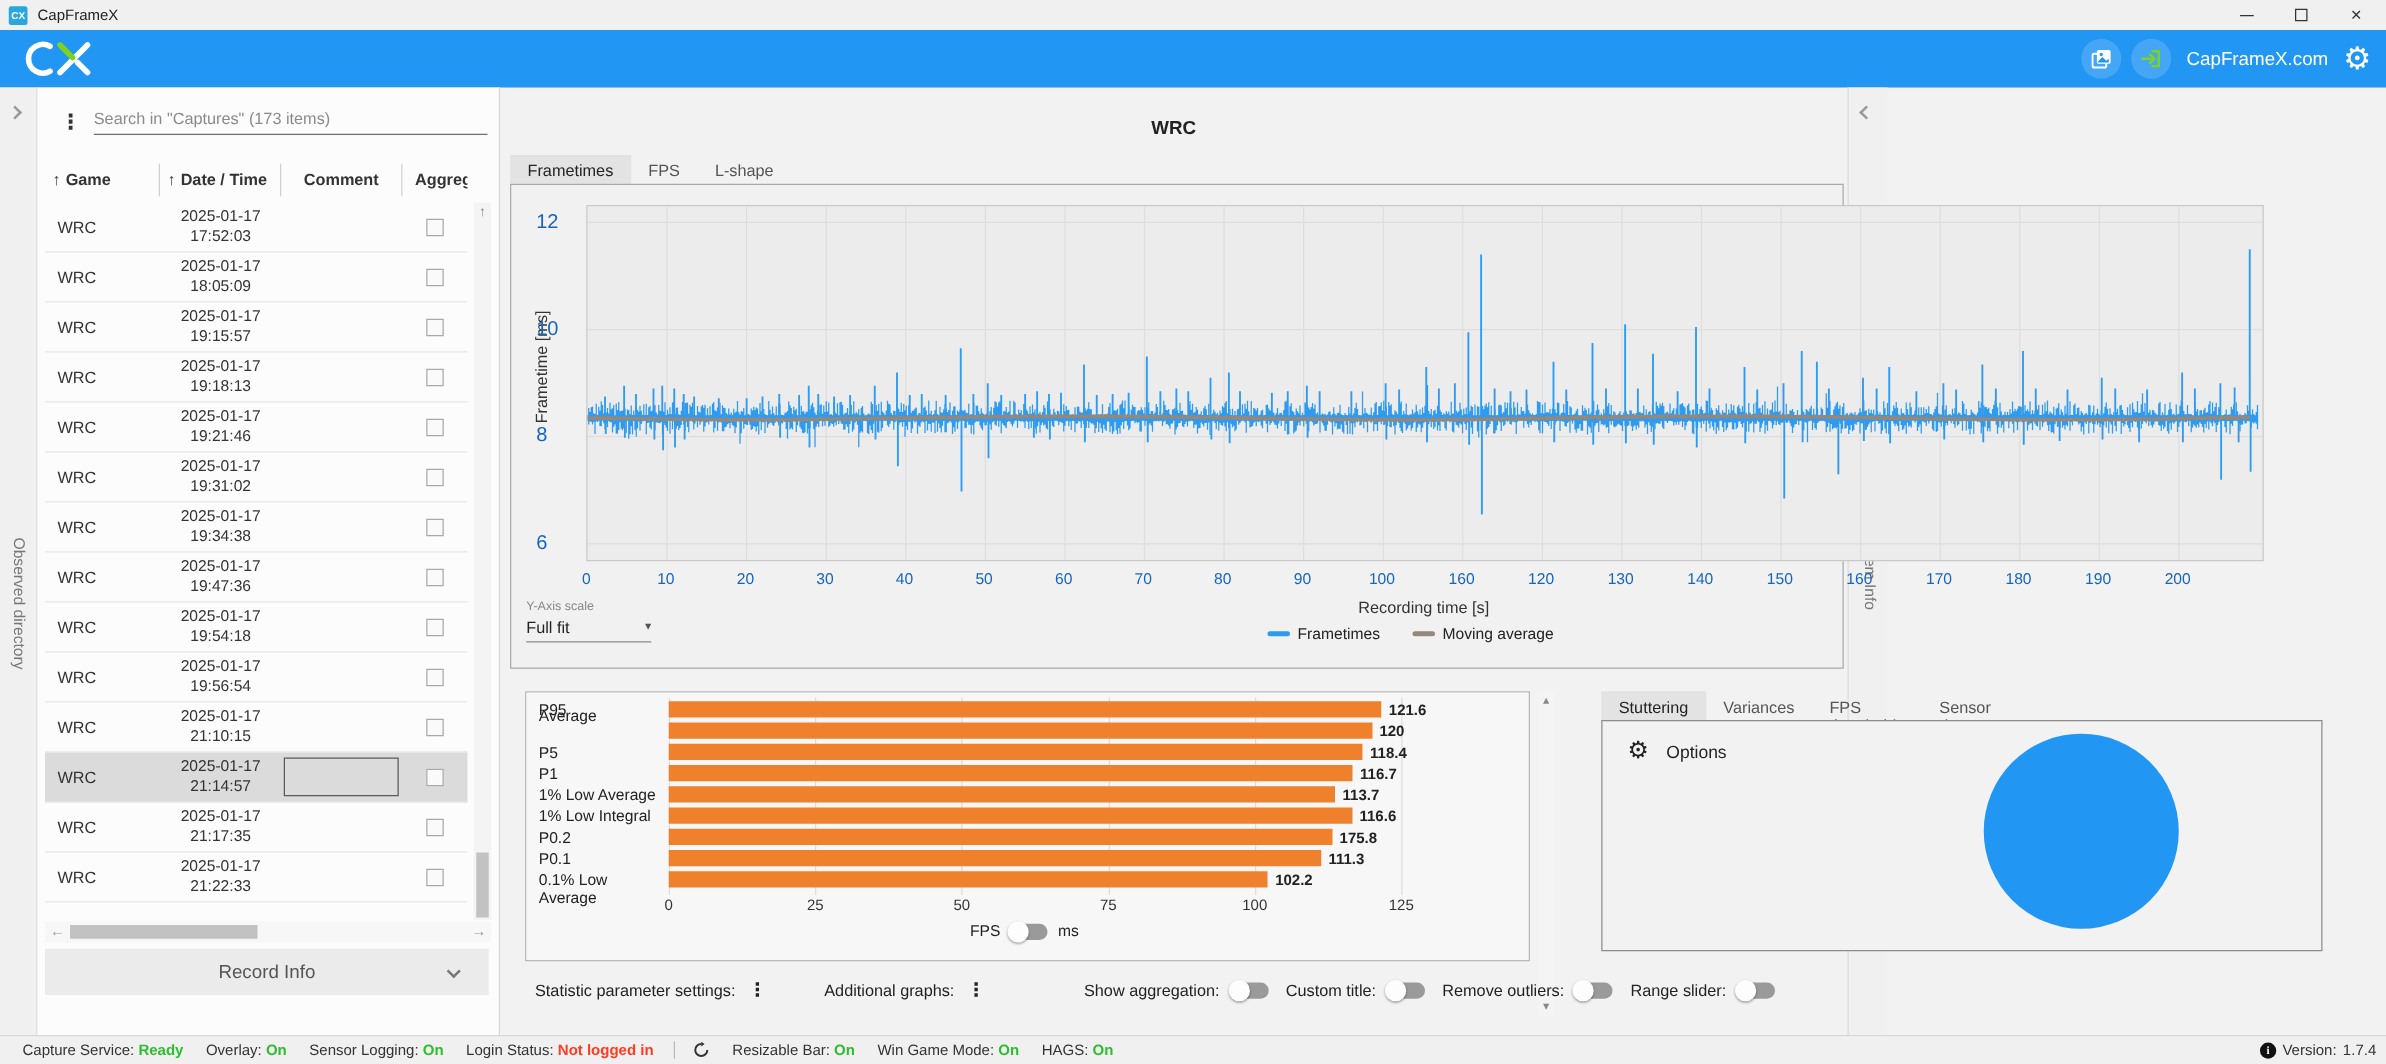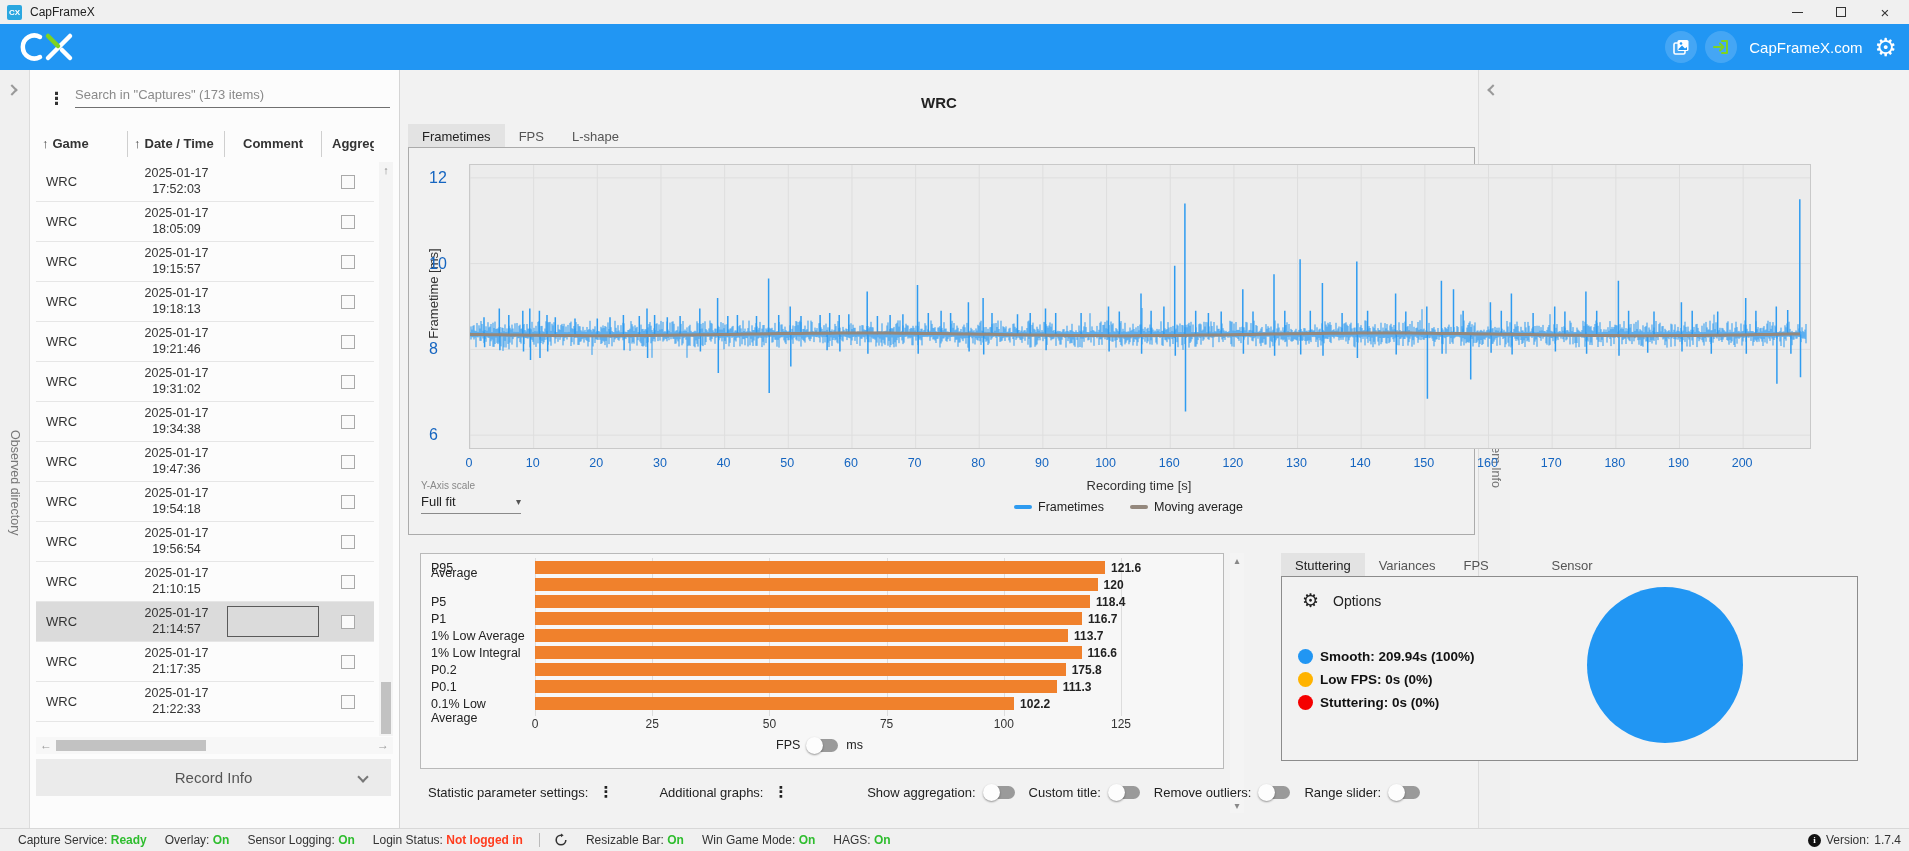--- a/index.html
+++ b/index.html
@@ -514,34 +514,20 @@
       <div class="tab active">Stuttering</div>
       <div class="tab">Variances</div>
       <div class="tab">FPS thresholds</div>
       <div class="tab">Sensor data</div>
     </div>
     <div id="stutter-box">
       <div id="options-row">
         <span id="options-gear">⚙</span>
         <span>Options</span>
       </div>
-      <div id="stutter-legend">
-          <div class="sl-row">
-            <span class="sl-dot" style="background: rgb(33, 150, 243);"></span>
-            <span>Smooth:  209.94s (100%)</span>
-          </div>
-          <div class="sl-row">
-            <span class="sl-dot" style="background: rgb(255, 179, 0);"></span>
-            <span>Low FPS:  0s (0%)</span>
-          </div>
-          <div class="sl-row">
-            <span class="sl-dot" style="background: rgb(245, 0, 0);"></span>
-            <span>Stuttering:  0s (0%)</span>
-          </div>
-        </div>
       <div id="pie" style="background: rgb(33, 150, 243);"></div>
     </div>
 
     <div id="bottom-controls">
       <div id="bc-left">
         <span>Statistic parameter settings:</span>
         <span class="dots">⋮</span>
         <span>Additional graphs:</span>
         <span class="dots">⋮</span>
       </div>

